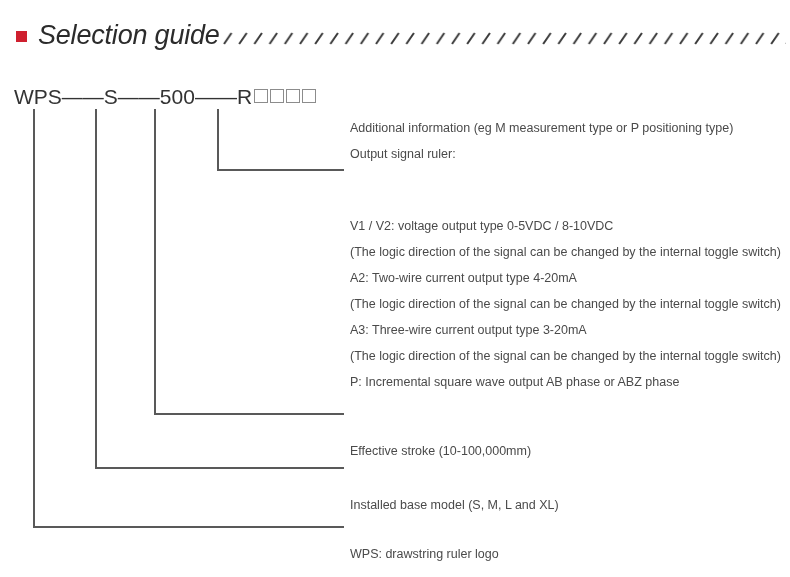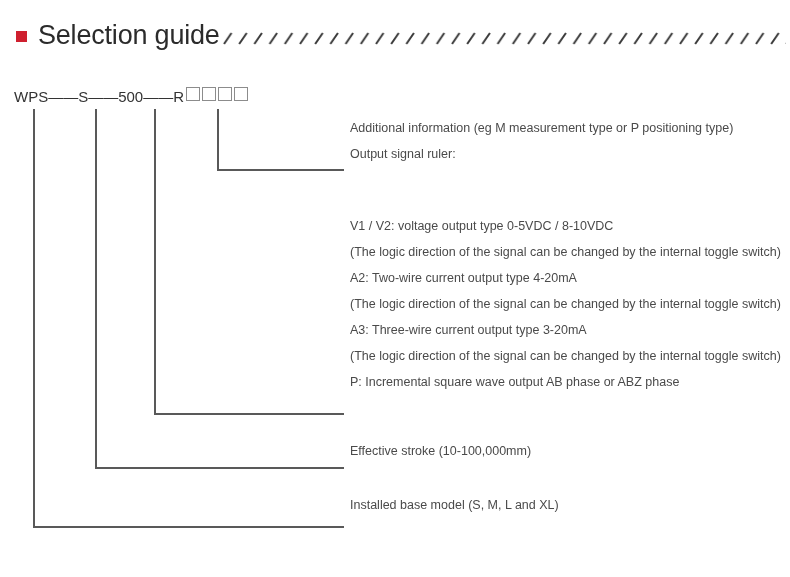--- a/index.html
+++ b/index.html
@@ -21,20 +21,21 @@
     height: 577px;
   }
 
   
   .header {
     position: absolute;
     left: 0;
     top: 0;
     width: 790px;
     height: 70px;
+    font-style: italic;
   }
   .header-bullet {
     position: absolute;
     left: 16px;
     top: 31px;
     width: 11px;
     height: 11px;
     background: #cf202f;
   }
   .header-title {
@@ -54,21 +55,21 @@
     top: 31px;
     width: 564px;
     height: 15px;
   }
 
   
   .model-code {
     position: absolute;
     left: 14px;
     top: 84px;
-    font-size: 15px;
+    font-size: 21px;
     color: #333333;
     white-space: nowrap;
     letter-spacing: 0px;
     line-height: 26px;
   }
   .model-code .box {
     display: inline-block;
     width: 14px;
     height: 14px;
     border: 1px solid #8c8c8c;
@@ -145,15 +146,16 @@
     <div class="ann-line" style="top:118px">Output signal ruler:</div>
     <div class="ann-line" style="top:190px">V1 / V2: voltage output type 0-5VDC / 8-10VDC</div>
     <div class="ann-line" style="top:216px">(The logic direction of the signal can be changed by the internal toggle switch)</div>
     <div class="ann-line" style="top:242px">A2: Two-wire current output type 4-20mA</div>
     <div class="ann-line" style="top:268px">(The logic direction of the signal can be changed by the internal toggle switch)</div>
     <div class="ann-line" style="top:294px">A3: Three-wire current output type 3-20mA</div>
     <div class="ann-line" style="top:320px">(The logic direction of the signal can be changed by the internal toggle switch)</div>
     <div class="ann-line" style="top:346px">P: Incremental square wave output AB phase or ABZ phase</div>
     <div class="ann-line" style="top:415px">Effective stroke (10-100,000mm)</div>
     <div class="ann-line" style="top:469px">Installed base model (S, M, L and XL)</div>
+    <div class="ann-line" style="top:518px">WPS: drawstring ruler logo</div>
   </div>
 
 </div>
 
 </body></html>

